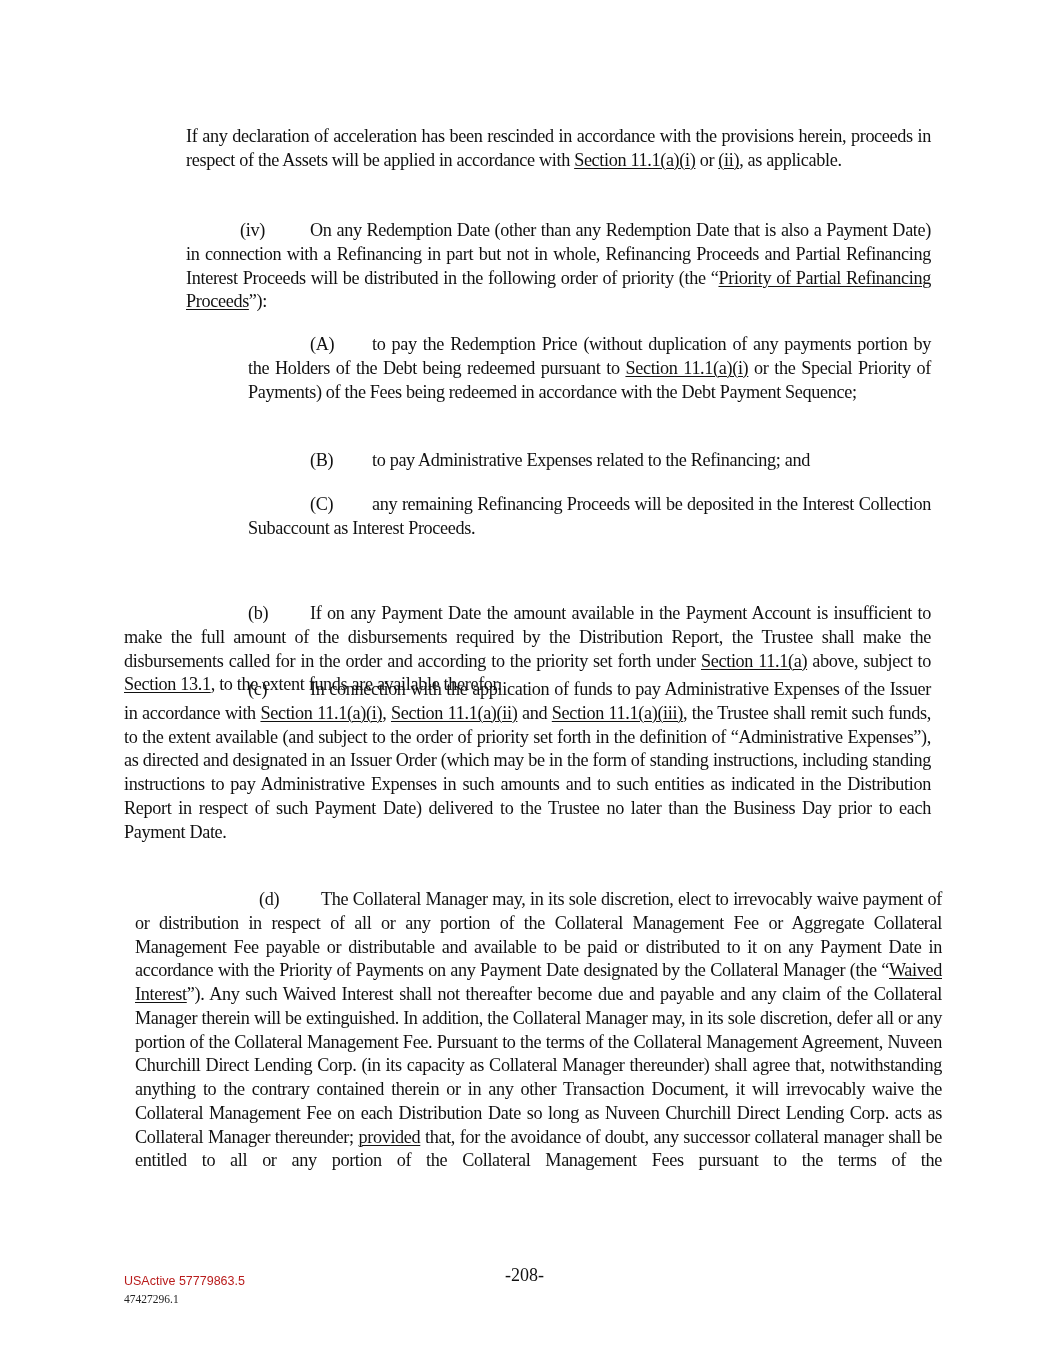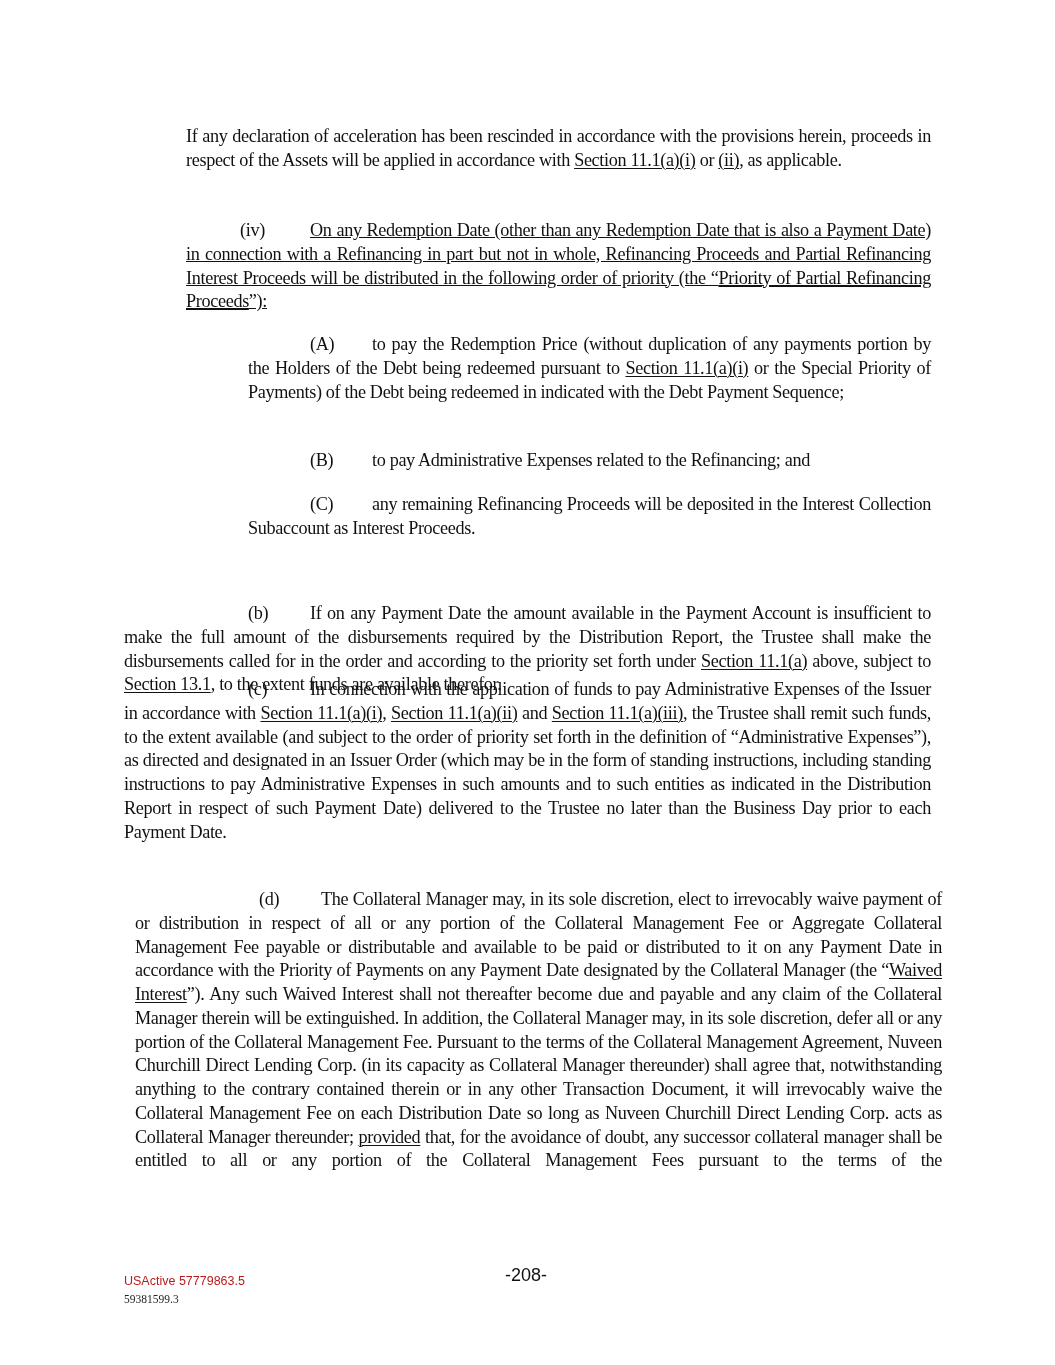--- a/index.html
+++ b/index.html
@@ -26,39 +26,39 @@
     font-family: "Liberation Sans", "DejaVu Sans", sans-serif;
     font-size: 12.5px; color: #b91c1c;
   }
   .footer-left2 {
     position: absolute; left: 124px; top: 1288px;
     font-family: "Liberation Serif", "DejaVu Serif", serif;
     font-size: 11.5px; color: #222;
   }
   .page-num {
     position: absolute; left: 505px; top: 1264px;
-    font-family: Liberation Sans, sans-serif;
+    font-family: Liberation Serif, serif;
     font-size: 18px; color: #111;
   }
 </style>
 </head>
 <body>
 
 <div class="page">
 
   <p class="para" style="left:186px; top:125px; width:745px;">
     <span>If any declaration of acceleration has been rescinded in accordance with the provisions herein, proceeds in respect of the Assets will be applied in accordance with </span><span class="u">Section 11.1(a)(i)</span><span> or </span><span class="u">(ii)</span><span>, as applicable.</span>
   </p>
 
-  <p class="para" style="left:186px; top:219px; width:745px;text-decoration:underline;">
+  <p class="para" style="left:186px; top:219px; width:745px;">
     <span class="lbl" style="margin-left:54px; width:70px;">(iv)</span><span>On any Redemption Date (other than any Redemption Date that is also a Payment Date) in connection with a Refinancing in part but not in whole, Refinancing Proceeds and Partial Refinancing Interest Proceeds will be distributed in the following order of priority (the “</span><span class="u">Priority of Partial Refinancing Proceeds</span><span>”):</span>
   </p>
 
   <p class="para" style="left:248px; top:333px; width:683px;">
-    <span class="lbl" style="margin-left:62px; width:62px;">(A)</span><span>to pay the Redemption Price (without duplication of any payments portion by the Holders of the Debt being redeemed pursuant to </span><span class="u">Section 11.1(a)(i)</span><span> or the Special Priority of Payments) of the Debt being redeemed in indicated with the Debt Payment Sequence;</span>
+    <span class="lbl" style="margin-left:62px; width:62px;">(A)</span><span>to pay the Redemption Price (without duplication of any payments portion by the Holders of the Debt being redeemed pursuant to </span><span class="u">Section 11.1(a)(i)</span><span> or the Special Priority of Payments) of the Fees being redeemed in accordance with the Debt Payment Sequence;</span>
   </p>
 
   <p class="para" style="left:248px; top:493px; width:683px;">
     <span class="lbl" style="margin-left:62px; width:62px;">(C)</span><span>any remaining Refinancing Proceeds will be deposited in the Interest Collection Subaccount as Interest Proceeds.</span>
   </p>
 
   <p class="para" style="left:248px; top:449px; width:683px;">
     <span class="lbl" style="margin-left:62px; width:62px;">(B)</span><span>to pay Administrative Expenses related to the Refinancing; and</span>
   </p>
 
@@ -68,16 +68,16 @@
 
   <p class="para" style="left:124px; top:678px; width:807px;">
     <span class="lbl" style="margin-left:124px; width:62px;">(c)</span><span>In connection with the application of funds to pay Administrative Expenses of the Issuer in accordance with </span><span class="u">Section 11.1(a)(i)</span><span>, </span><span class="u">Section 11.1(a)(ii)</span><span> and </span><span class="u">Section 11.1(a)(iii)</span><span>, the Trustee shall remit such funds, to the extent available (and subject to the order of priority set forth in the definition of “Administrative Expenses”), as directed and designated in an Issuer Order (which may be in the form of standing instructions, including standing instructions to pay Administrative Expenses in such amounts and to such entities as indicated in the Distribution Report in respect of such Payment Date) delivered to the Trustee no later than the Business Day prior to each Payment Date.</span>
   </p>
 
   <p class="para" style="left:124px; top:888px; width:807px; text-align-last: justify; margin-left: 11px;">
     <span class="lbl" style="margin-left:124px; width:62px;">(d)</span><span>The Collateral Manager may, in its sole discretion, elect to irrevocably waive payment of or distribution in respect of all or any portion of the Collateral Management Fee or Aggregate Collateral Management Fee payable or distributable and available to be paid or distributed to it on any Payment Date in accordance with the Priority of Payments on any Payment Date designated by the Collateral Manager (the “</span><span class="u">Waived Interest</span><span>”). Any such Waived Interest shall not thereafter become due and payable and any claim of the Collateral Manager therein will be extinguished. In addition, the Collateral Manager may, in its sole discretion, defer all or any portion of the Collateral Management Fee. Pursuant to the terms of the Collateral Management Agreement, Nuveen Churchill Direct Lending Corp. (in its capacity as Collateral Manager thereunder) shall agree that, notwithstanding anything to the contrary contained therein or in any other Transaction Document, it will irrevocably waive the Collateral Management Fee on each Distribution Date so long as Nuveen Churchill Direct Lending Corp. acts as Collateral Manager thereunder; </span><span class="u">provided</span><span> that, for the avoidance of doubt, any successor collateral manager shall be entitled to all or any portion of the Collateral Management Fees pursuant to the terms of the</span>
   </p>
 
   <div class="footer-left">USActive 57779863.5</div>
-  <div class="footer-left2">59381599.3</div>
+  <div class="footer-left2">47427296.1</div>
   <div class="page-num">-208-</div>
 
 </div>
 
 </body></html>

